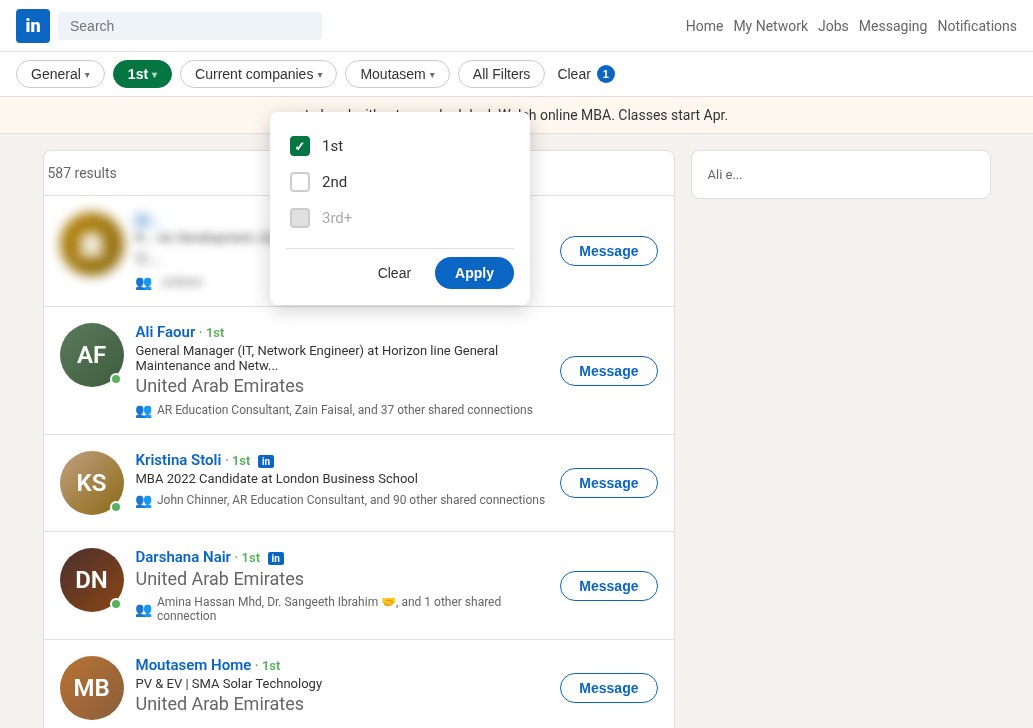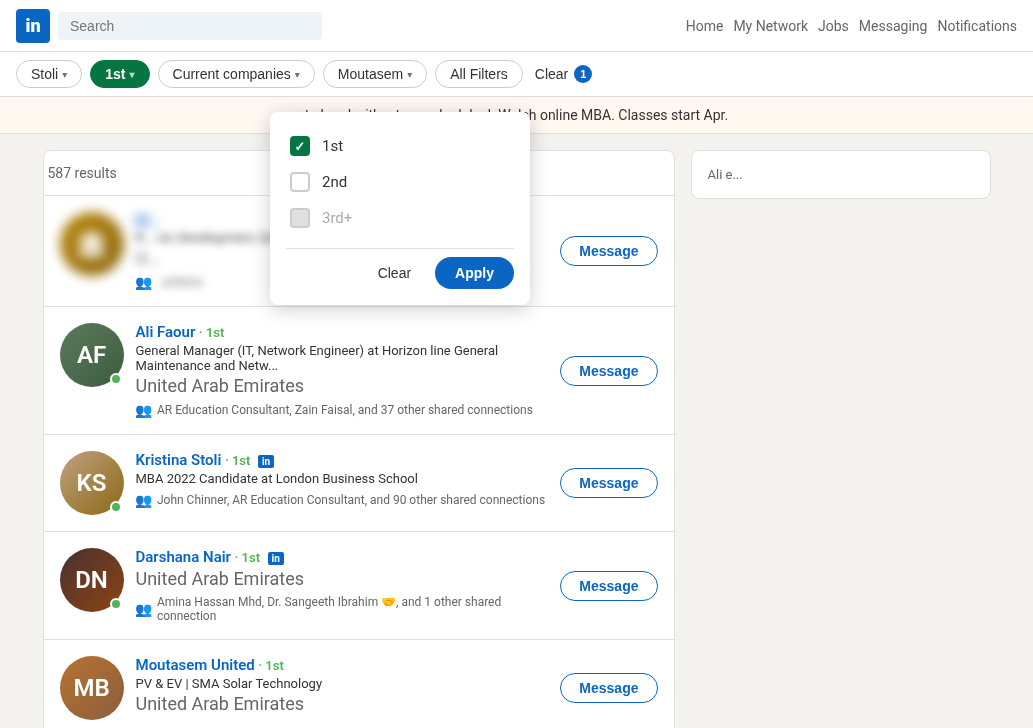--- a/index.html
+++ b/index.html
@@ -353,21 +353,21 @@
     <a class="nav-link">Home</a>
     <a class="nav-link">My Network</a>
     <a class="nav-link">Jobs</a>
     <a class="nav-link">Messaging</a>
     <a class="nav-link">Notifications</a>
   </div>
 </div>
 
 <div class="filter-bar">
   <button class="filter-btn">
-    <span>Stoli</span>
+    <span>General</span>
     <span class="chevron">▾</span>
   </button>
   <button class="filter-btn active-green">
     <span>1st</span>
     <span class="chevron" style="color:#fff;">▾</span>
   </button>
   <button class="filter-btn">
     <span>Current companies</span>
     <span class="chevron">▾</span>
   </button>
@@ -489,21 +489,21 @@
       <button class="message-btn">Message</button>
     </div>
 
     <div class="person-card">
       <div class="avatar-wrap">
         <div class="avatar" style="background: linear-gradient(135deg, #b87333, #8b5e3c);">MB</div>
 
       </div>
       <div class="person-info">
         <div>
-          <span class="person-name">Moutasem United</span>
+          <span class="person-name">Moutasem Home</span>
           <span class="degree-badge"> · <span>1st</span></span>
         </div>
         <div class="person-title">PV &amp; EV | SMA Solar Technology</div>
         <div class="person-location">United Arab Emirates</div>
       </div>
       <button class="message-btn">Message</button>
     </div>
   </div>
 
   <div class="side-panel">

